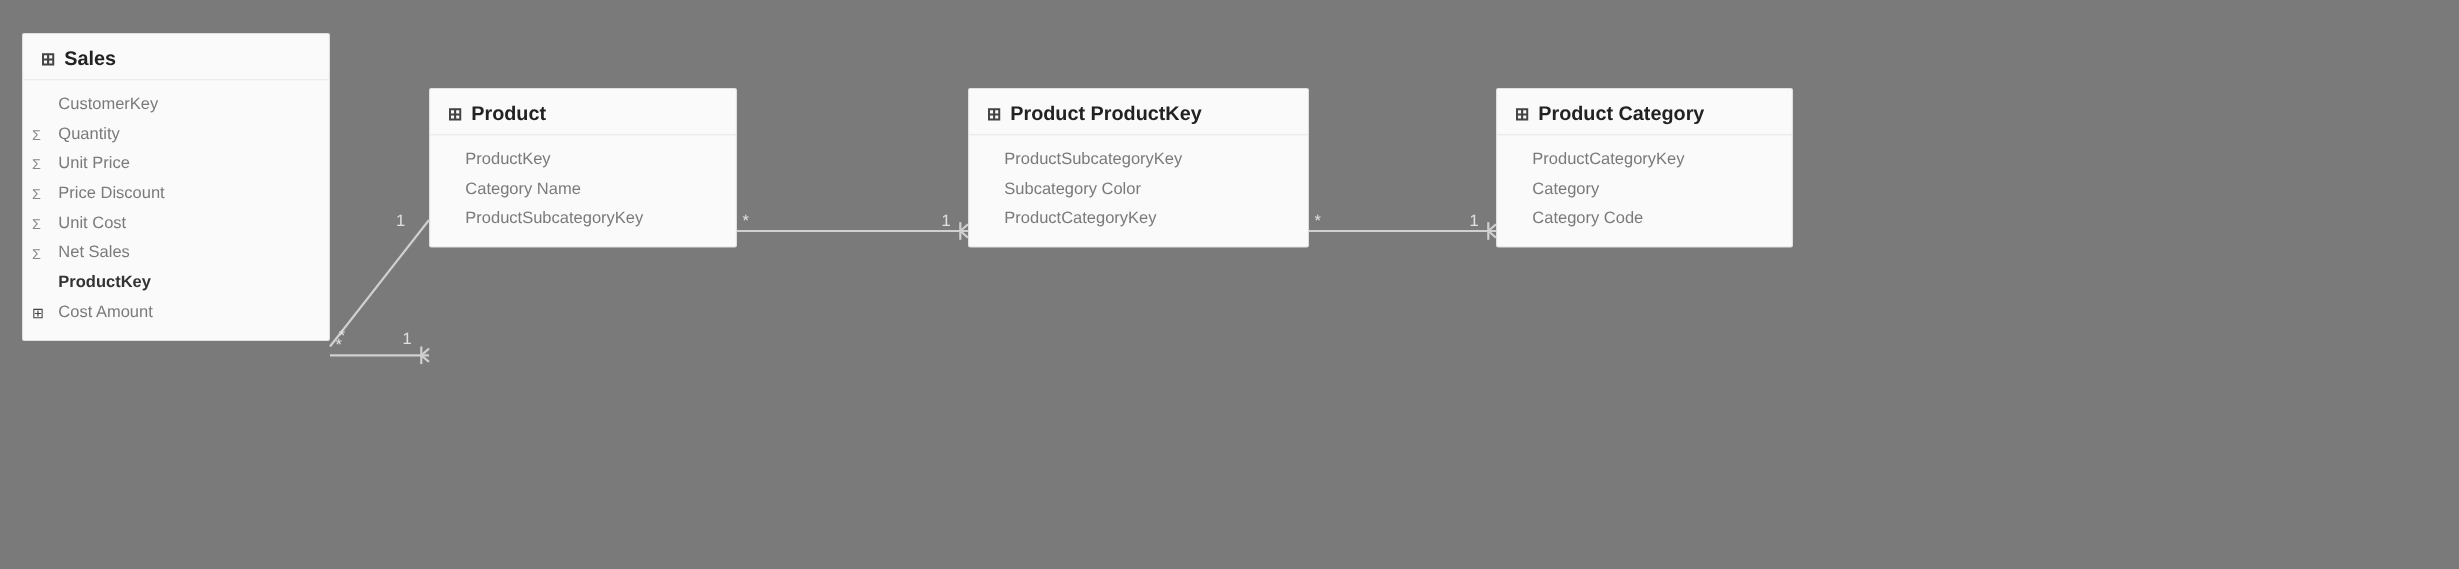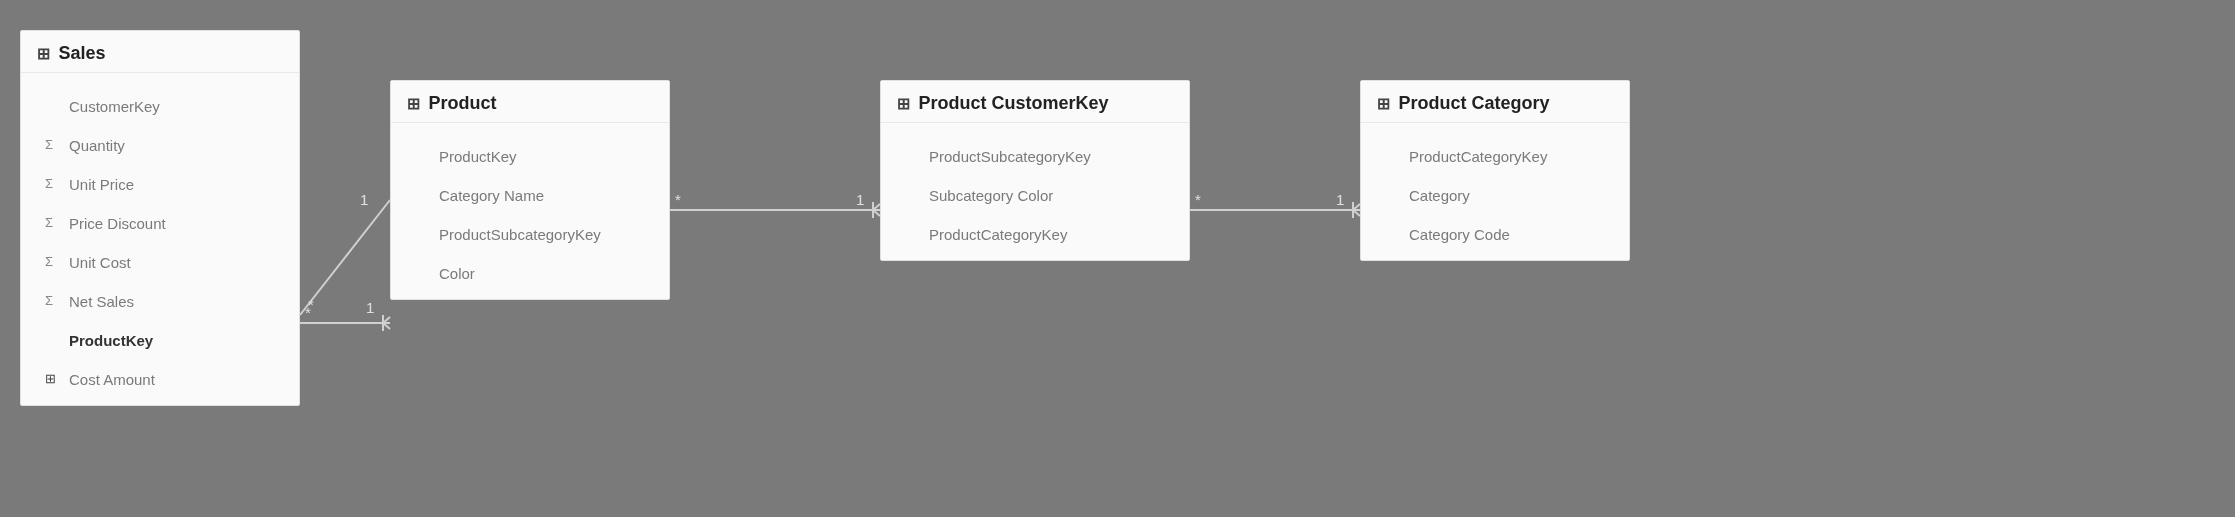--- a/index.html
+++ b/index.html
@@ -45,28 +45,27 @@
       justify-content: center;
       color: #444;
       font-size: 16px;
     }
 
     .db-table-fields {
       padding: 8px 0 12px 0;
     }
 
     .db-field {
-      padding: 5px 24px;
+      padding: 5px 8px;
       font-size: 15px;
       color: #7a7a7a;
       display: flex;
-      align-items: flex-start;
+      align-items: flex-end;
       gap: 8px;
       white-space: nowrap;
-      margin-top: 12px;
     }
 
     .db-field.key-field {
       color: #333;
       font-weight: 600;
     }
 
     .field-icon {
       font-size: 13px;
       color: #888;
@@ -161,31 +160,27 @@
         <span>ProductKey</span>
       </div>
       <div class="db-field">
         <span class="field-icon"></span>
         <span>Category Name</span>
       </div>
       <div class="db-field">
         <span class="field-icon"></span>
         <span>ProductSubcategoryKey</span>
       </div>
-      <div class="db-field">
-        <span class="field-icon"></span>
-        <span>Color</span>
-      </div>
     </div>
   </div>
 
   <div class="db-table" style="left: 880px; top: 80px; width: 310px;">
     <div class="db-table-header">
       <span class="table-icon">⊞</span>
-      <span>Product CustomerKey</span>
+      <span>Product ProductKey</span>
     </div>
     <div class="db-table-fields">
       <div class="db-field">
         <span class="field-icon"></span>
         <span>ProductSubcategoryKey</span>
       </div>
       <div class="db-field">
         <span class="field-icon"></span>
         <span>Subcategory Color</span>
       </div>

